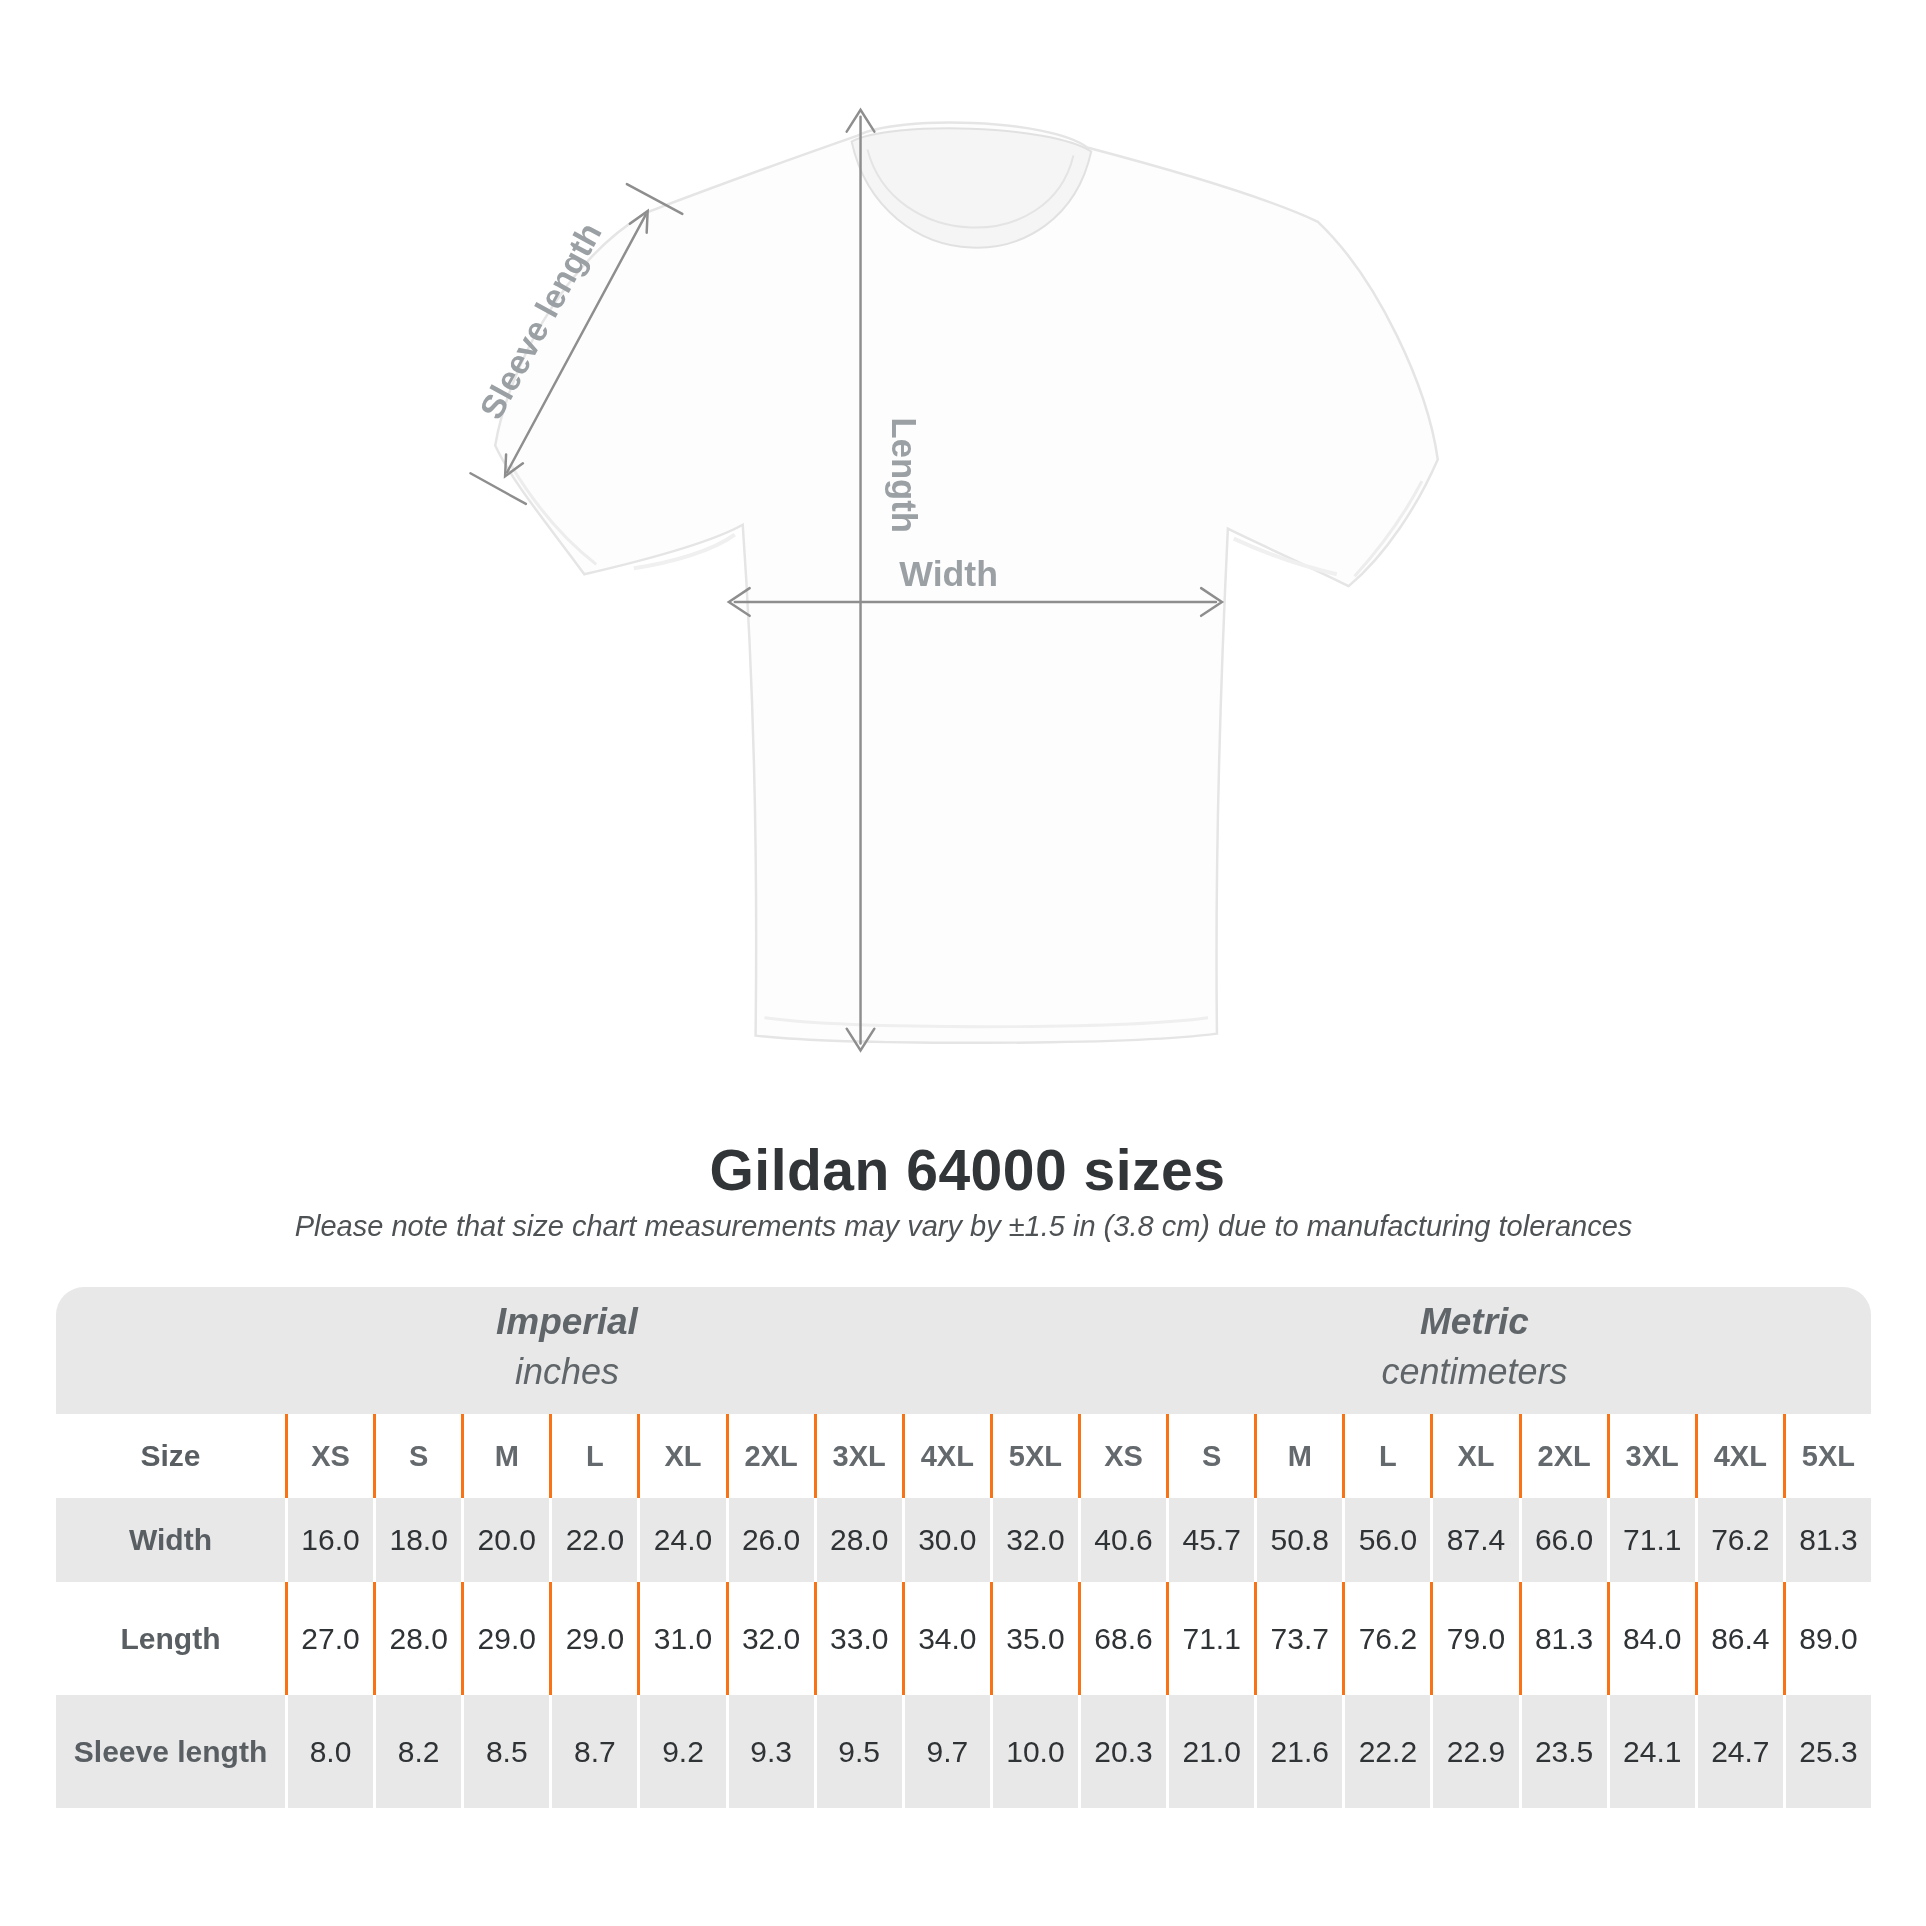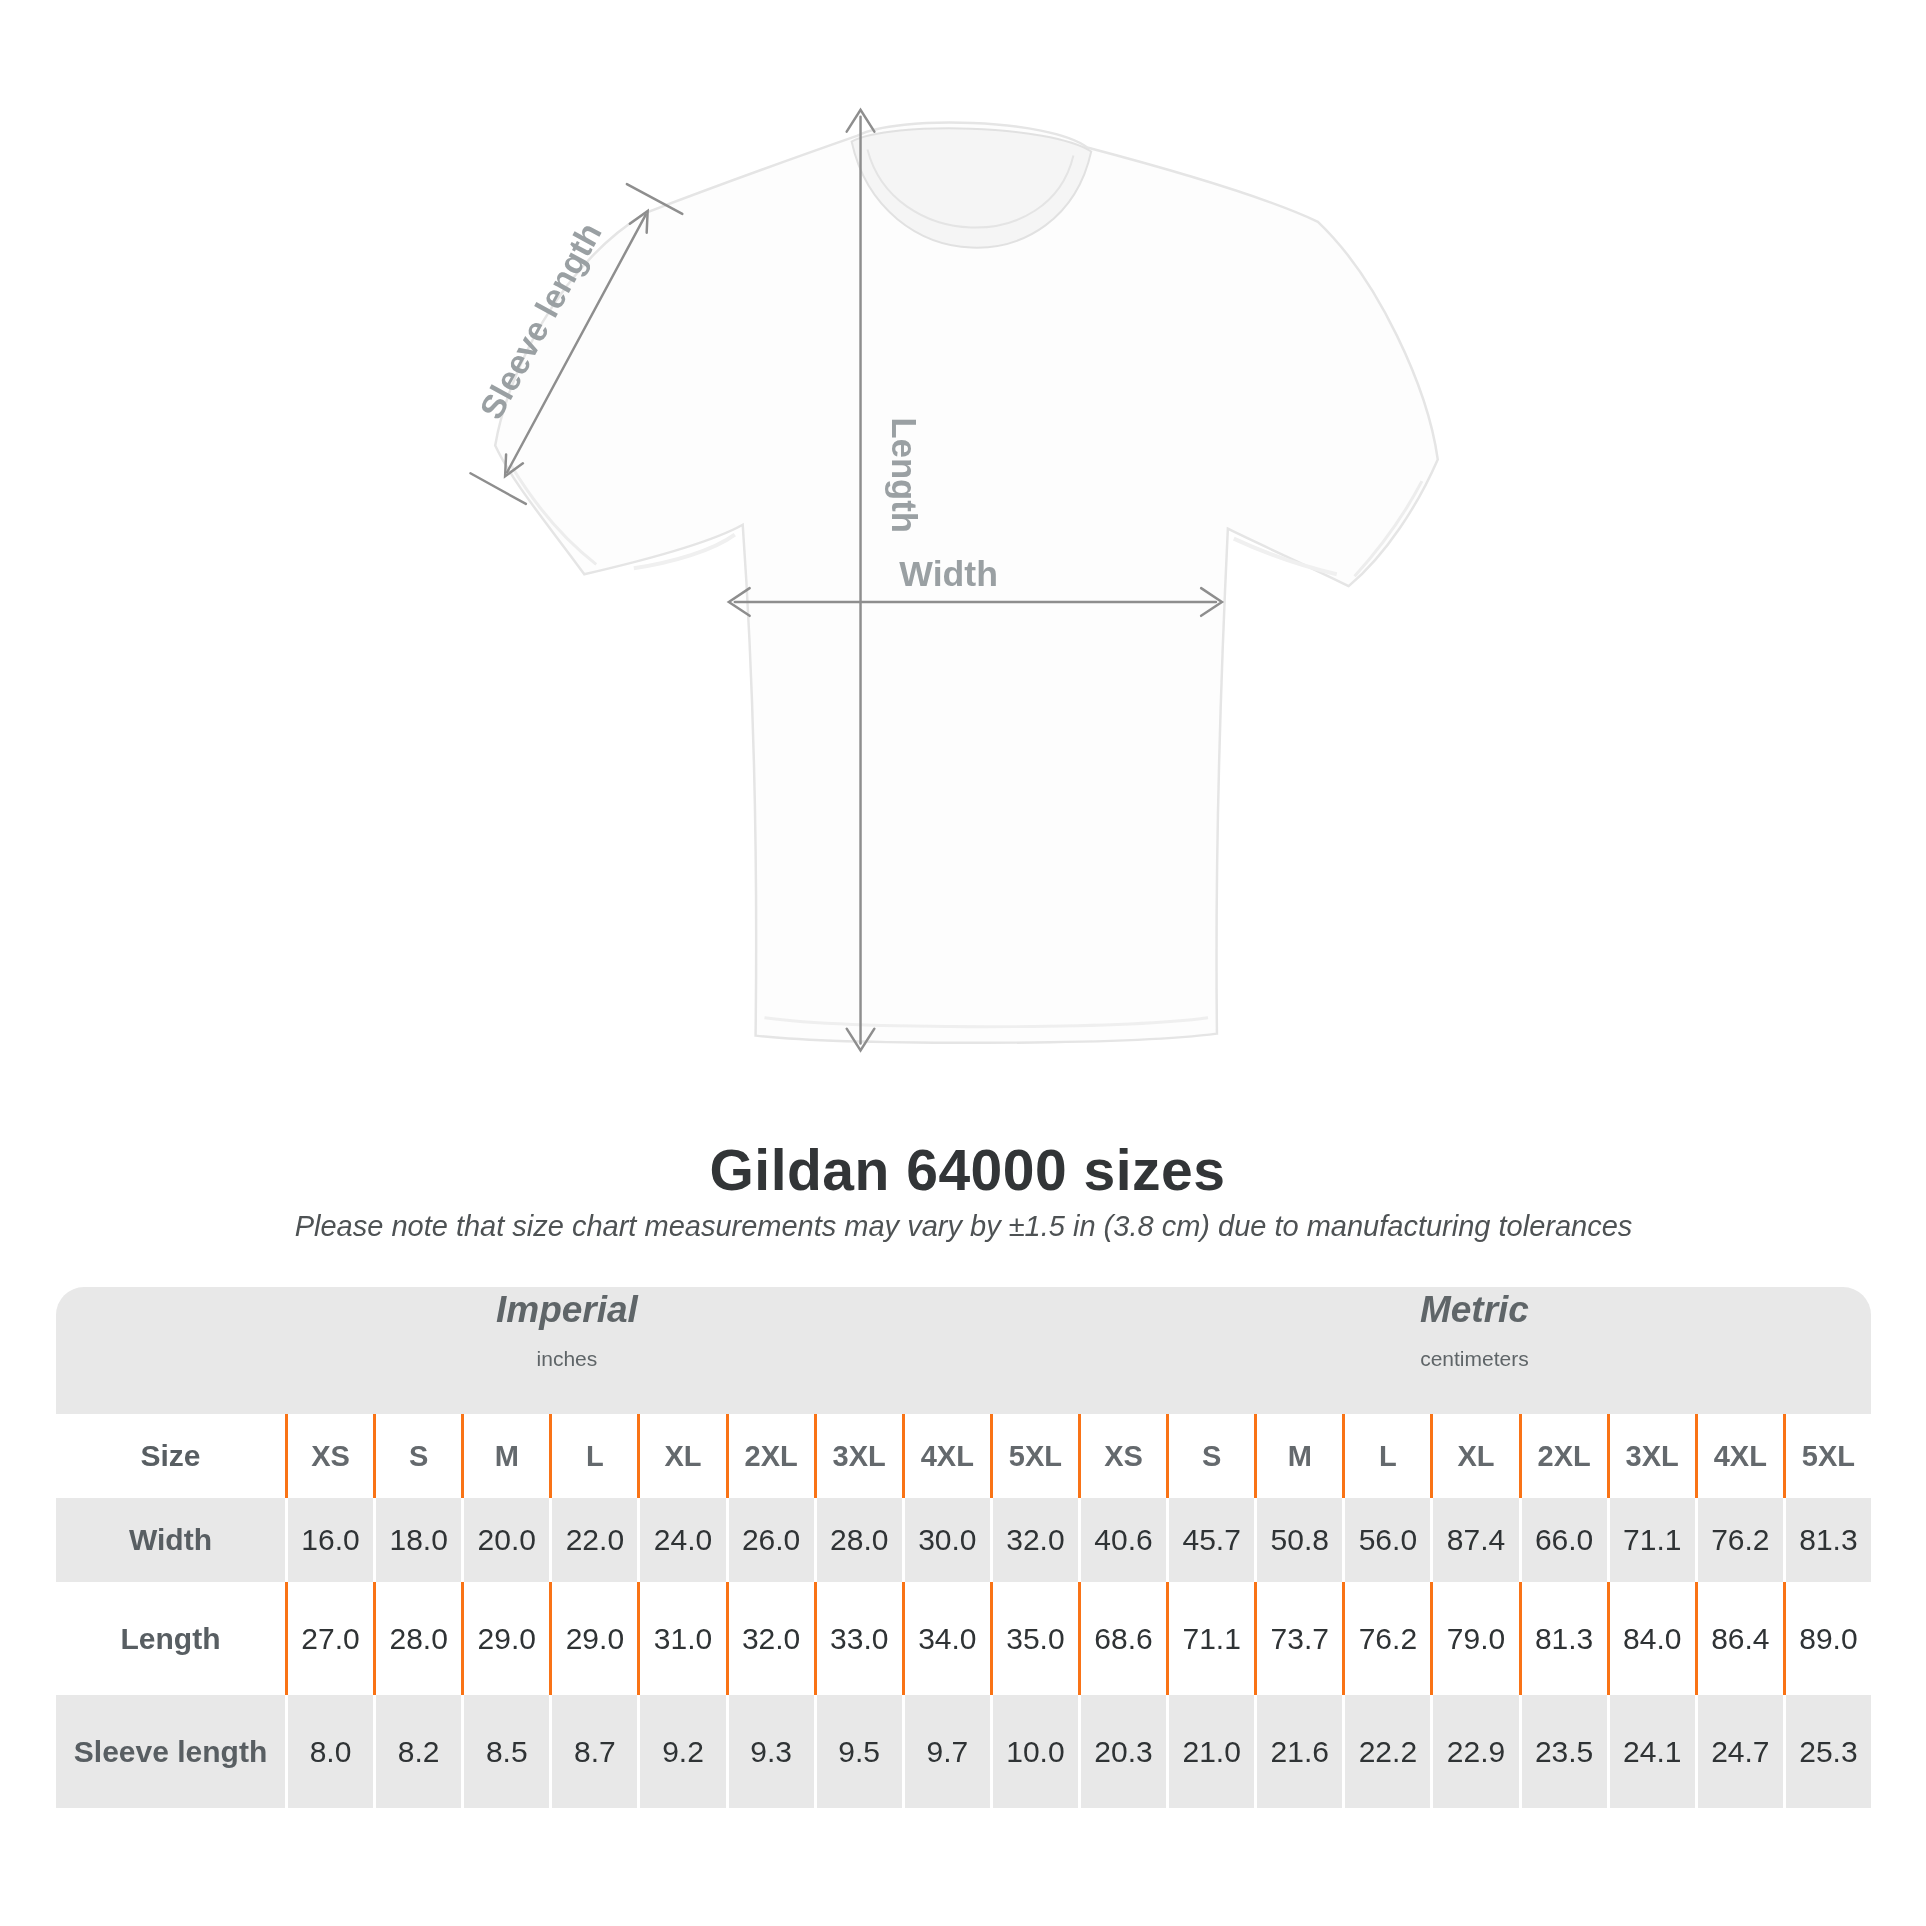--- a/index.html
+++ b/index.html
@@ -15,25 +15,25 @@
   }
   .page-subtitle{
     position:absolute;top:1210px;left:0;width:100%;text-align:center;
     font-size:29px;font-style:italic;color:#4e5254;
   }
   .size-table{
     position:absolute;left:56px;top:1287px;width:1815px;height:580px;
     background:#ffffff;border-radius:28px;overflow:hidden;
   }
   .header-band{display:flex;height:127px;background:#e8e8e8;}
-  .unit-group{text-align:center;padding-top:2px;box-sizing:border-box;}
+  .unit-group{text-align:center;padding-top:14px;box-sizing:border-box;}
   .unit-group.imperial{width:56.3%;}
   .unit-group.metric{width:43.7%;}
   .unit-title{font-size:37px;font-weight:bold;font-style:italic;color:#5f6568;}
-  .unit-sub{font-size:21px;color:#5f6568;margin-top:16px;}
+  .unit-sub{font-size:36px;font-style:italic;color:#5f6568;margin-top:8px;}
   .trow{display:grid;grid-template-columns:229px repeat(18,1fr);height:84px;}
   #size-grid .trow:nth-child(3),#size-grid .trow:nth-child(4){height:113px;}
   .row-white{background:#ffffff;}
   .row-white .cell + .cell{border-left:3px solid #f97316;}
   .row-gray .cell{background:#e8e8e8;}
   .row-gray .cell + .cell{border-left:3px solid #ffffff;}
   .cell{display:flex;align-items:center;justify-content:center;box-sizing:border-box;}
   .cell-label{font-weight:bold;font-size:30px;color:#585e62;}
   .cell-size{font-weight:bold;font-size:29px;color:#64696d;}
   .cell-num{font-size:30px;color:#2f3335;}

